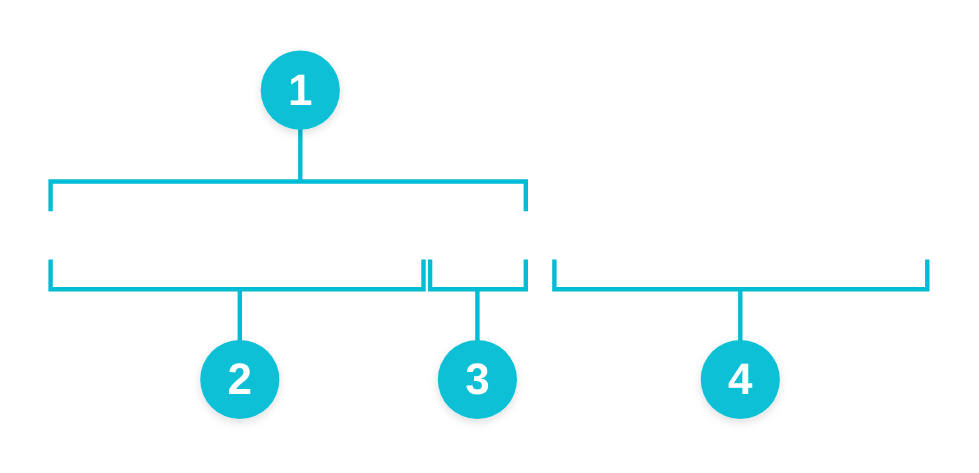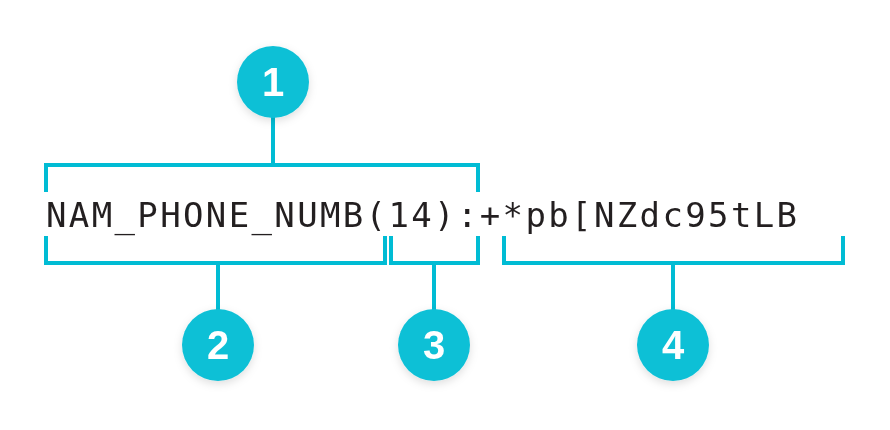--- a/index.html
+++ b/index.html
@@ -83,15 +83,14 @@
 
     <g>
       <path d="M 504 236 L 504 263 L 843 263 L 843 236" fill="none" stroke="#00bcd4" stroke-width="4" stroke-linecap="butt"></path>
       <line x1="673" y1="263" x2="673" y2="312" stroke="#00bcd4" stroke-width="4"></line>
       <circle cx="673" cy="345" r="36" fill="#10c0d6" filter="url(#badge-shadow)"></circle>
       <text x="673" y="345" text-anchor="middle" dominant-baseline="central" class="badge-num">4</text>
     </g>
 
   </svg>
 
-  <div class="code-line">NAM_PHONE_NUMB(14):+*pb[NZdc95tLB</div>
 
 </div>
 
 </body></html>

